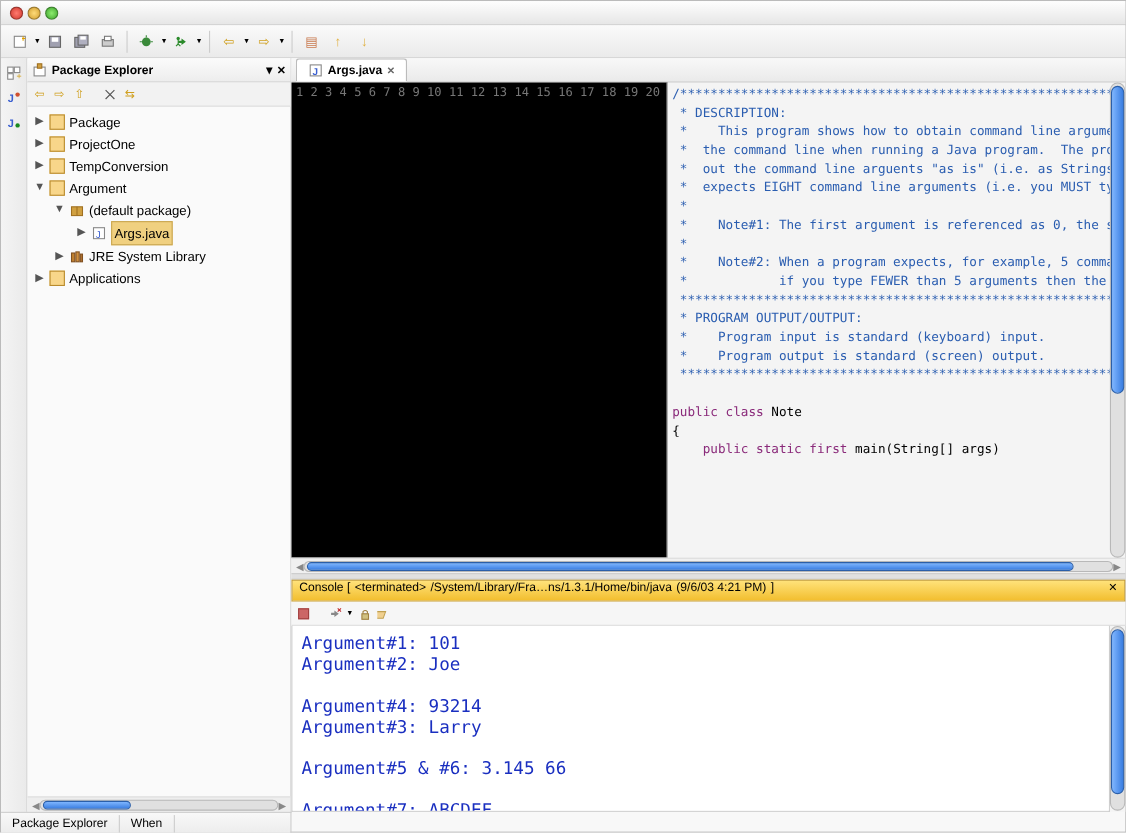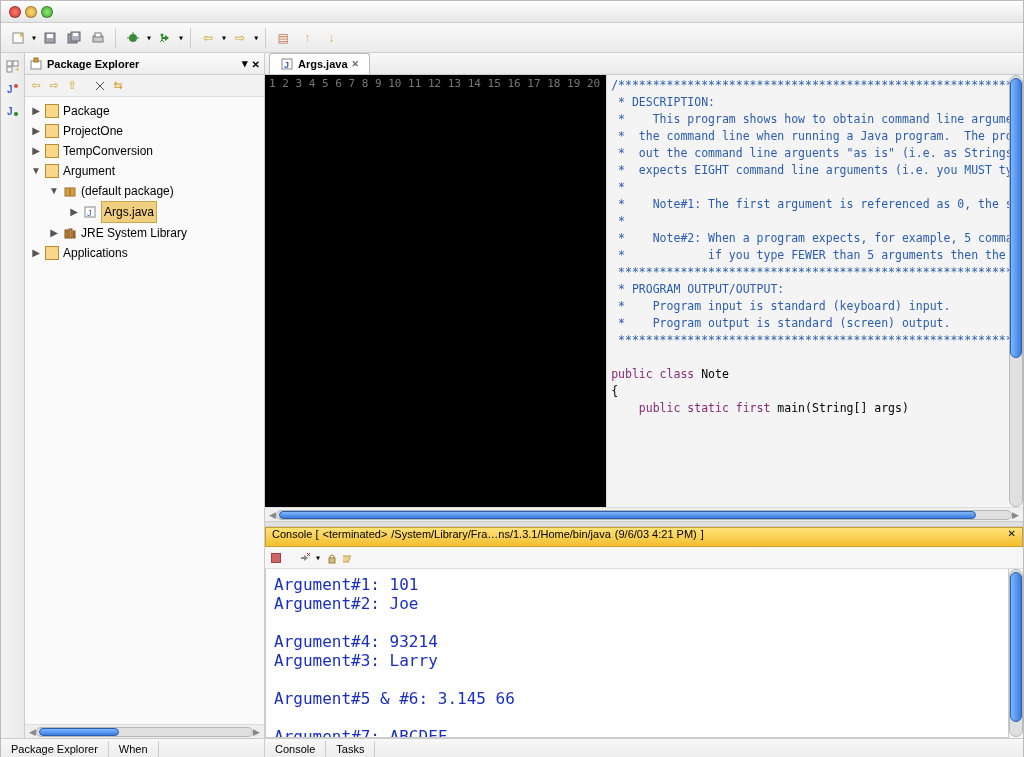--- a/index.html
+++ b/index.html
@@ -544,19 +544,15 @@
       </div>
 
     </div>
   </div>
 
   <div class="footer-row">
     <div class="left-pane-tabs bottom-tabs">
       <div class="btab">Package Explorer</div>
       <div class="btab">When</div>
     </div>
-    <div class="right-pane-tabs bottom-tabs">
-      <div class="btab">Console</div>
-      <div class="btab">Tasks</div>
-    </div>
   </div>
 
 </div>
 
 </body></html>

